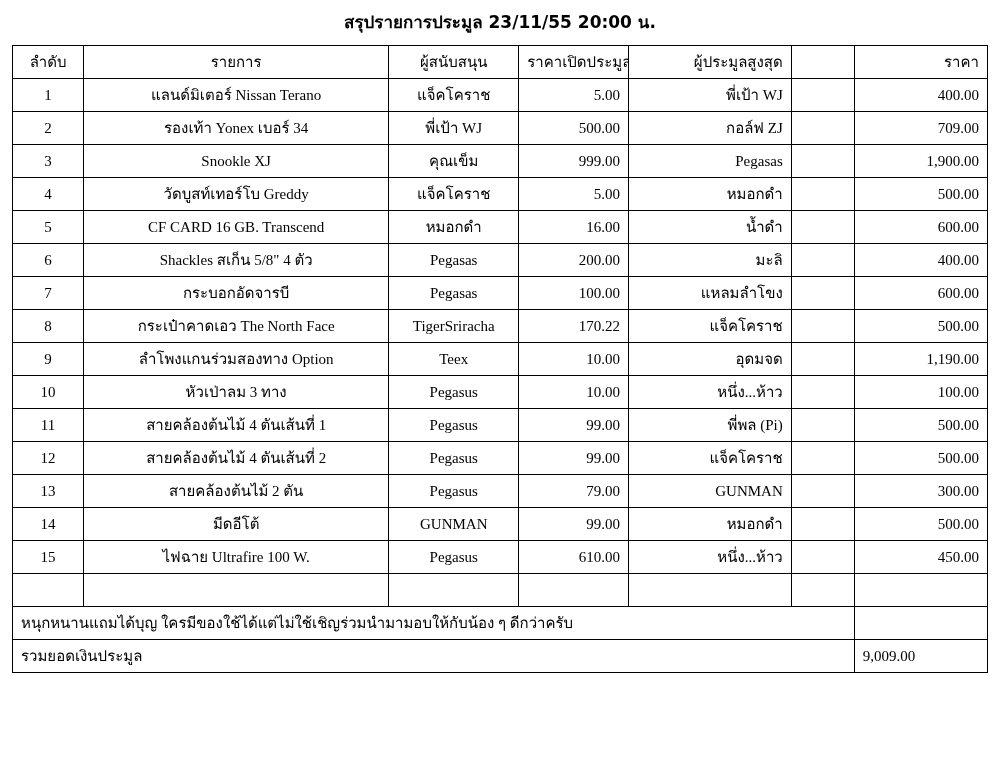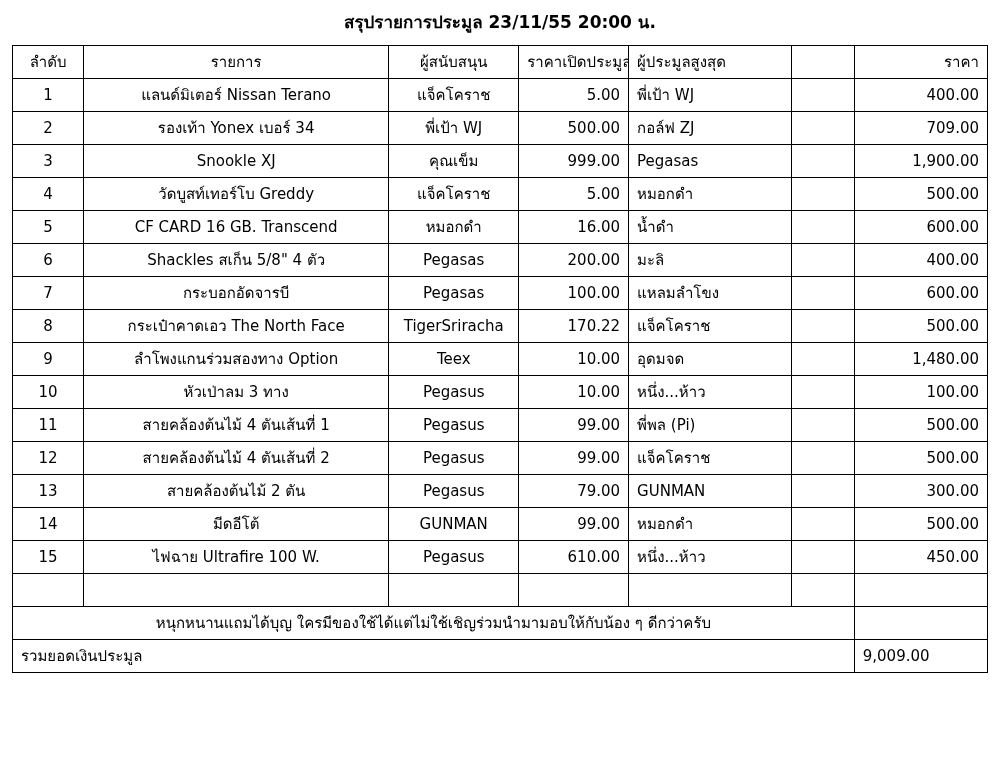--- a/index.html
+++ b/index.html
@@ -25,20 +25,21 @@
     text-align: center;
     font-size: 17px;
     font-weight: bold;
     padding-top: 8px;
     padding-bottom: 10px;
     letter-spacing: 0px;
   }
   .table-wrap {
     padding: 0 12px;
     box-sizing: border-box;
+    font-family: Liberation Serif, serif;
   }
   table.auction {
     border-collapse: collapse;
     width: 976px;
     table-layout: fixed;
     margin: 0 auto;
   }
   table.auction td, table.auction th {
     border: 1.5px solid #000000;
     height: 33px;
@@ -53,28 +54,28 @@
   thead th {
     font-weight: bold;
     text-align: center;
     height: 42px;
     font-size: 15px;
   }
   .col-no    { width: 70px;  text-align: center; }
   .col-item  { width: 300px; text-align: center; }
   .col-spon  { width: 128px; text-align: center; }
   .col-open  { width: 108px; text-align: right; }
-  .col-bid   { width: 160px; text-align: left; }
+  .col-bid   { width: 160px; text-align: right; }
   .col-gap   { width: 62px;  }
   .col-price { width: 131px; text-align: right; }
 
   tr.empty-row td { height: 33px; }
 
   td.note {
-    text-align: center;
+    text-align: left;
     font-size: 15px;
     height: 40px;
   }
   td.total-label {
     text-align: left;
     font-size: 15px;
     height: 38px;
     padding-right: 10px;
   }
   td.total-value {
@@ -187,21 +188,21 @@
           <td class="col-price">500.00</td>
         </tr>
 
         <tr>
           <td class="col-no">9</td>
           <td class="col-item">ลำโพงแกนร่วมสองทาง  Option</td>
           <td class="col-spon">Teex</td>
           <td class="col-open">10.00</td>
           <td class="col-bid">อุดมจด</td>
           <td class="col-gap"></td>
-          <td class="col-price">1,480.00</td>
+          <td class="col-price">1,190.00</td>
         </tr>
 
         <tr>
           <td class="col-no">10</td>
           <td class="col-item">หัวเป่าลม  3 ทาง</td>
           <td class="col-spon">Pegasus</td>
           <td class="col-open">10.00</td>
           <td class="col-bid">หนึ่ง...ห้าว</td>
           <td class="col-gap"></td>
           <td class="col-price">100.00</td>

